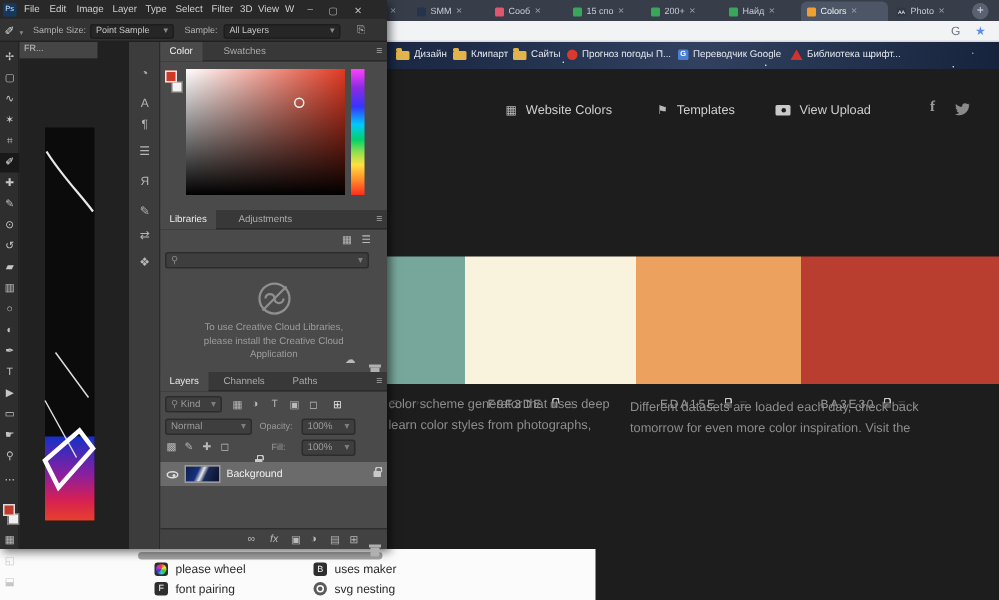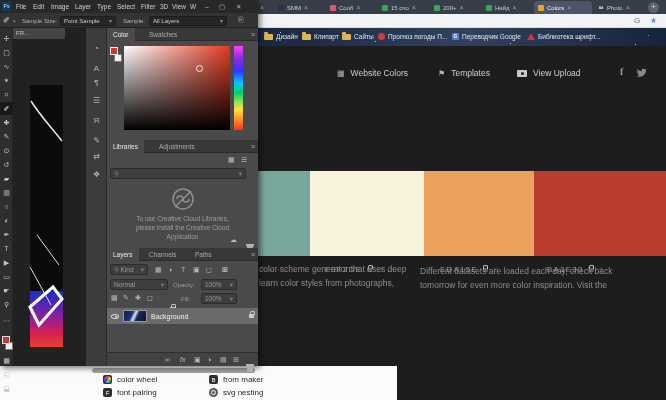--- a/index.html
+++ b/index.html
@@ -235,25 +235,25 @@
         <div class="t">tomorrow for even more color inspiration. Visit the</div>
       </div>
     </div>
 
     <div class="ab wfooter">
       <div class="hscroll ab"></div>
       <div class="ab flink" style="left:103px;top:9px;">
         <span class="fico">
             <span class="wheel"></span>
           </span>
-        <span class="t">color wheel</span>
+        <span class="t">please wheel</span>
       </div>
       <div class="ab flink" style="left:209px;top:9px;">
         <span class="fico">B</span>
-        <span class="t">from maker</span>
+        <span class="t">uses maker</span>
       </div>
       <div class="ab flink" style="left:103px;top:22px;">
         <span class="fico">F</span>
         <span class="t">font pairing</span>
       </div>
       <div class="ab flink" style="left:209px;top:22px;">
         <span class="fico circle">
             <span class="ring"></span>
           </span>
         <span class="t">svg nesting</span>

